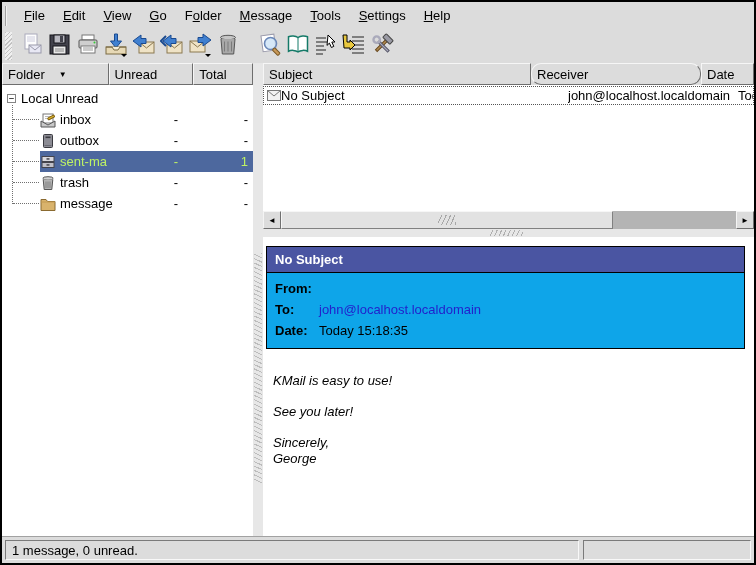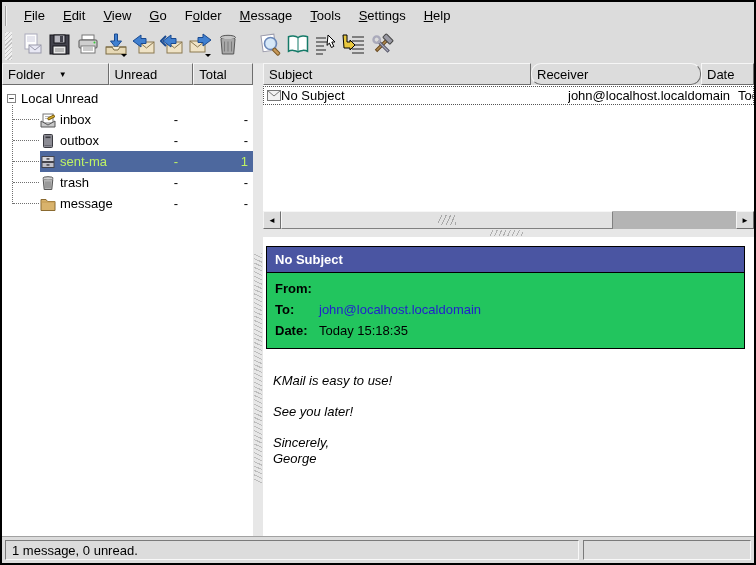--- a/index.html
+++ b/index.html
@@ -74,21 +74,21 @@
     background:repeating-linear-gradient(115deg,transparent 0 3px,#a8a8a8 3px 4px); }
 
   .hsplit { height:8px; flex-shrink:0; background:#e7e7e7; position:relative; }
   .hgrip { position:absolute; left:46%; width:34px; top:1px; bottom:1px;
     background:repeating-linear-gradient(115deg,transparent 0 3px,#b0b0b0 3px 4px); }
 
   
   .reader { flex:1; background:#fff; overflow:hidden; }
   .hdr-box { margin:9px 9px 0 3px; border:1px solid #000; }
   .hdr-title { height:25px; background:#4a55a2; color:#fff; font-weight:bold; display:flex; align-items:center; padding-left:8px; }
-  .hdr-info { background:#22c55e; border-top:1px solid #000; padding:5px 22px 7px 8px; }
+  .hdr-info { background:#0ea5e9; border-top:1px solid #000; padding:5px 22px 7px 8px; }
   .hrow { display:flex; min-height:21px; align-items:center; }
   .hlabel { width:44px; font-weight:bold; flex-shrink:0; }
   .hvalue.link { color:#2222cc; cursor:pointer; }
   .body-text { margin:24px 10px 0 10px; white-space:pre-line; line-height:15.5px;font-style:italic; }
 
   
   .statusbar { height:27px; flex-shrink:0; background:#dcdcdc; border-top:1px solid #a2a2a2;
     display:flex; align-items:center; gap:4px; padding:3px 3px; }
   .sb-section { height:20px; display:flex; align-items:center; padding:0 6px;
     border:1px solid; border-color:#7a7a7a #f8f8f8 #f8f8f8 #7a7a7a; white-space:nowrap; }

